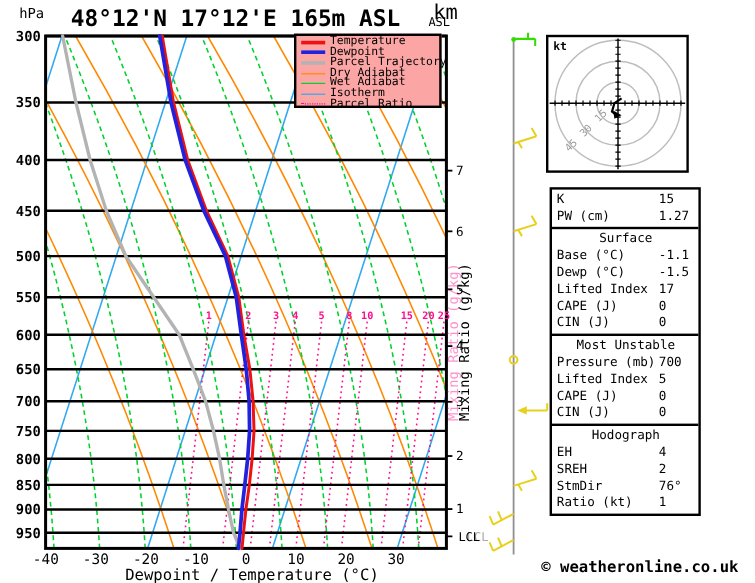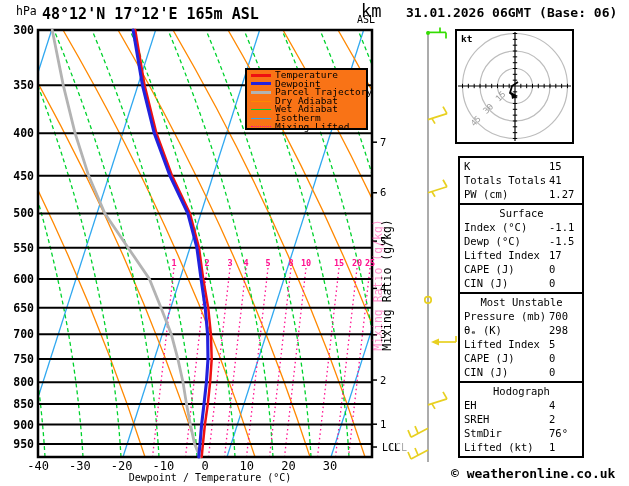--- a/index.html
+++ b/index.html
@@ -1,47 +1,46 @@
 <!DOCTYPE html>
 <html><head>
 <meta charset="utf-8">
 <style>
   html,body{margin:0;padding:0;background:#fff;}
   .screen{position:relative;width:629px;height:486px;background:#fff;overflow:hidden;
           font-family:"DejaVu Sans Mono","Liberation Mono",monospace;color:#000;}
   .abs{position:absolute;}
   .hpa-label{left:16px;top:4px;font-size:11.5px;}
-  .station-title{left:42px;top:5px;font-size:15px;font-weight:bold;white-space:pre;}
+  .station-title{left:59px;top:5px;font-size:19px;font-weight:bold;white-space:pre;}
   .km-label{left:361px;top:1px;font-size:17px;}
   .asl-label{left:357px;top:14px;font-size:10px;}
   .date-title{left:406px;top:5px;font-size:13px;font-weight:bold;white-space:pre;}
-  .legend{left:245px;top:28px;width:123px;height:62px;border:2px solid #000;background:#f97316;
-          padding:1px 0 0 4px;box-sizing:border-box;margin-top:40px;}
+  .legend{left:245px;top:28px;width:123px;height:62px;border:2px solid #000;background:#fca5a5;
+          padding:1px 0 0 4px;box-sizing:border-box;}
   .legend-row{display:flex;align-items:center;height:8.6px;font-size:9.5px;line-height:8.6px;white-space:pre;}
   .legend-swatch{display:inline-block;width:20px;margin-right:4px;flex:0 0 20px;}
-  .x-axis-label{left:60px;top:472px;width:300px;text-align:center;font-size:10px;white-space:pre;}
+  .x-axis-label{left:60px;top:472px;width:300px;text-align:center;font-size:13px;white-space:pre;}
   .panel{left:458px;top:156px;width:126px;border:2px solid #000;background:#fff;box-sizing:border-box;}
   .panel-section{border-top:2px solid #000;padding:1px 3px 2px 4px;}
   .panel-section:first-child{border-top:none;}
   .panel-header{text-align:center;font-size:10.5px;line-height:14px;white-space:pre;}
   .panel-row{display:flex;font-size:10.5px;line-height:14px;white-space:pre;}
   .panel-row .lbl{flex:1 1 auto;}
   .panel-row .val{flex:0 0 30px;text-align:left;}
   .footer{left:451px;top:466px;font-size:13px;font-weight:bold;white-space:pre;}
   svg text{font-family:"DejaVu Sans Mono","Liberation Mono",monospace;}
 </style>
 </head>
 <body>
 
 <div class="screen">
   <div class="abs hpa-label">hPa</div>
   <div class="abs station-title">48°12'N 17°12'E 165m ASL</div>
   <div class="abs km-label">km</div>
   <div class="abs asl-label">ASL</div>
-  <div class="abs date-title">31.01.2026 06GMT (Base: 06)</div>
 
   <svg id="gfx" class="abs" style="left:0;top:0" width="629" height="486" viewBox="0 0 629 486">
       <defs>
         <clipPath id="plotclip">
           <rect x="38" y="30" width="334" height="427"></rect>
         </clipPath>
       </defs>
       <g clip-path="url(#plotclip)">
         <line x1="-397" y1="457" x2="-260.36" y2="30" stroke="#30a8f0" stroke-width="1.3"></line>
         <line x1="-293" y1="457" x2="-156.35999999999999" y2="30" stroke="#30a8f0" stroke-width="1.3"></line>
@@ -248,50 +247,48 @@
       <polygon points="512,99 518,96 511,92" fill="#000"></polygon>
     </svg>
 
   <div class="abs legend" id="legend">
       <div class="legend-row"><span class="legend-swatch" style="border-top: 3px solid rgb(238, 17, 17);"></span><span>Temperature</span></div>
       <div class="legend-row"><span class="legend-swatch" style="border-top: 3px solid rgb(34, 34, 221);"></span><span>Dewpoint</span></div>
       <div class="legend-row"><span class="legend-swatch" style="border-top: 3px solid rgb(179, 179, 179);"></span><span>Parcel Trajectory</span></div>
       <div class="legend-row"><span class="legend-swatch" style="border-top: 1.5px solid rgb(255, 136, 0);"></span><span>Dry Adiabat</span></div>
       <div class="legend-row"><span class="legend-swatch" style="border-top: 1.5px solid rgb(0, 210, 45);"></span><span>Wet Adiabat</span></div>
       <div class="legend-row"><span class="legend-swatch" style="border-top: 1.5px solid rgb(48, 168, 240);"></span><span>Isotherm</span></div>
-      <div class="legend-row"><span class="legend-swatch" style="border-top: 1.5px dotted rgb(255, 15, 143);"></span><span>Mixing Lifted</span></div>
+      <div class="legend-row"><span class="legend-swatch" style="border-top: 1.5px dotted rgb(255, 15, 143);"></span><span>Parcel Ratio</span></div>
     </div>
 
   <div class="abs x-axis-label">Dewpoint / Temperature (°C)</div>
 
   <div class="abs panel" id="panel">
       <div class="panel-section">
         <div class="panel-row"><span class="lbl">K</span><span class="val">15</span></div>
-        <div class="panel-row"><span class="lbl">Totals Totals</span><span class="val">41</span></div>
         <div class="panel-row"><span class="lbl">PW (cm)</span><span class="val">1.27</span></div>
       </div>
       <div class="panel-section">
         <div class="panel-header">Surface</div>
-        <div class="panel-row"><span class="lbl">Index (°C)</span><span class="val">-1.1</span></div>
+        <div class="panel-row"><span class="lbl">Base (°C)</span><span class="val">-1.1</span></div>
         <div class="panel-row"><span class="lbl">Dewp (°C)</span><span class="val">-1.5</span></div>
         <div class="panel-row"><span class="lbl">Lifted Index</span><span class="val">17</span></div>
         <div class="panel-row"><span class="lbl">CAPE (J)</span><span class="val">0</span></div>
         <div class="panel-row"><span class="lbl">CIN (J)</span><span class="val">0</span></div>
       </div>
       <div class="panel-section">
         <div class="panel-header">Most Unstable</div>
         <div class="panel-row"><span class="lbl">Pressure (mb)</span><span class="val">700</span></div>
-        <div class="panel-row"><span class="lbl">θₑ (K)</span><span class="val">298</span></div>
         <div class="panel-row"><span class="lbl">Lifted Index</span><span class="val">5</span></div>
         <div class="panel-row"><span class="lbl">CAPE (J)</span><span class="val">0</span></div>
         <div class="panel-row"><span class="lbl">CIN (J)</span><span class="val">0</span></div>
       </div>
       <div class="panel-section">
         <div class="panel-header">Hodograph</div>
         <div class="panel-row"><span class="lbl">EH</span><span class="val">4</span></div>
         <div class="panel-row"><span class="lbl">SREH</span><span class="val">2</span></div>
         <div class="panel-row"><span class="lbl">StmDir</span><span class="val">76°</span></div>
-        <div class="panel-row"><span class="lbl">Lifted (kt)</span><span class="val">1</span></div>
+        <div class="panel-row"><span class="lbl">Ratio (kt)</span><span class="val">1</span></div>
       </div>
     </div>
 
   <div class="abs footer">© weatheronline.co.uk</div>
 </div>
 
 </body></html>

